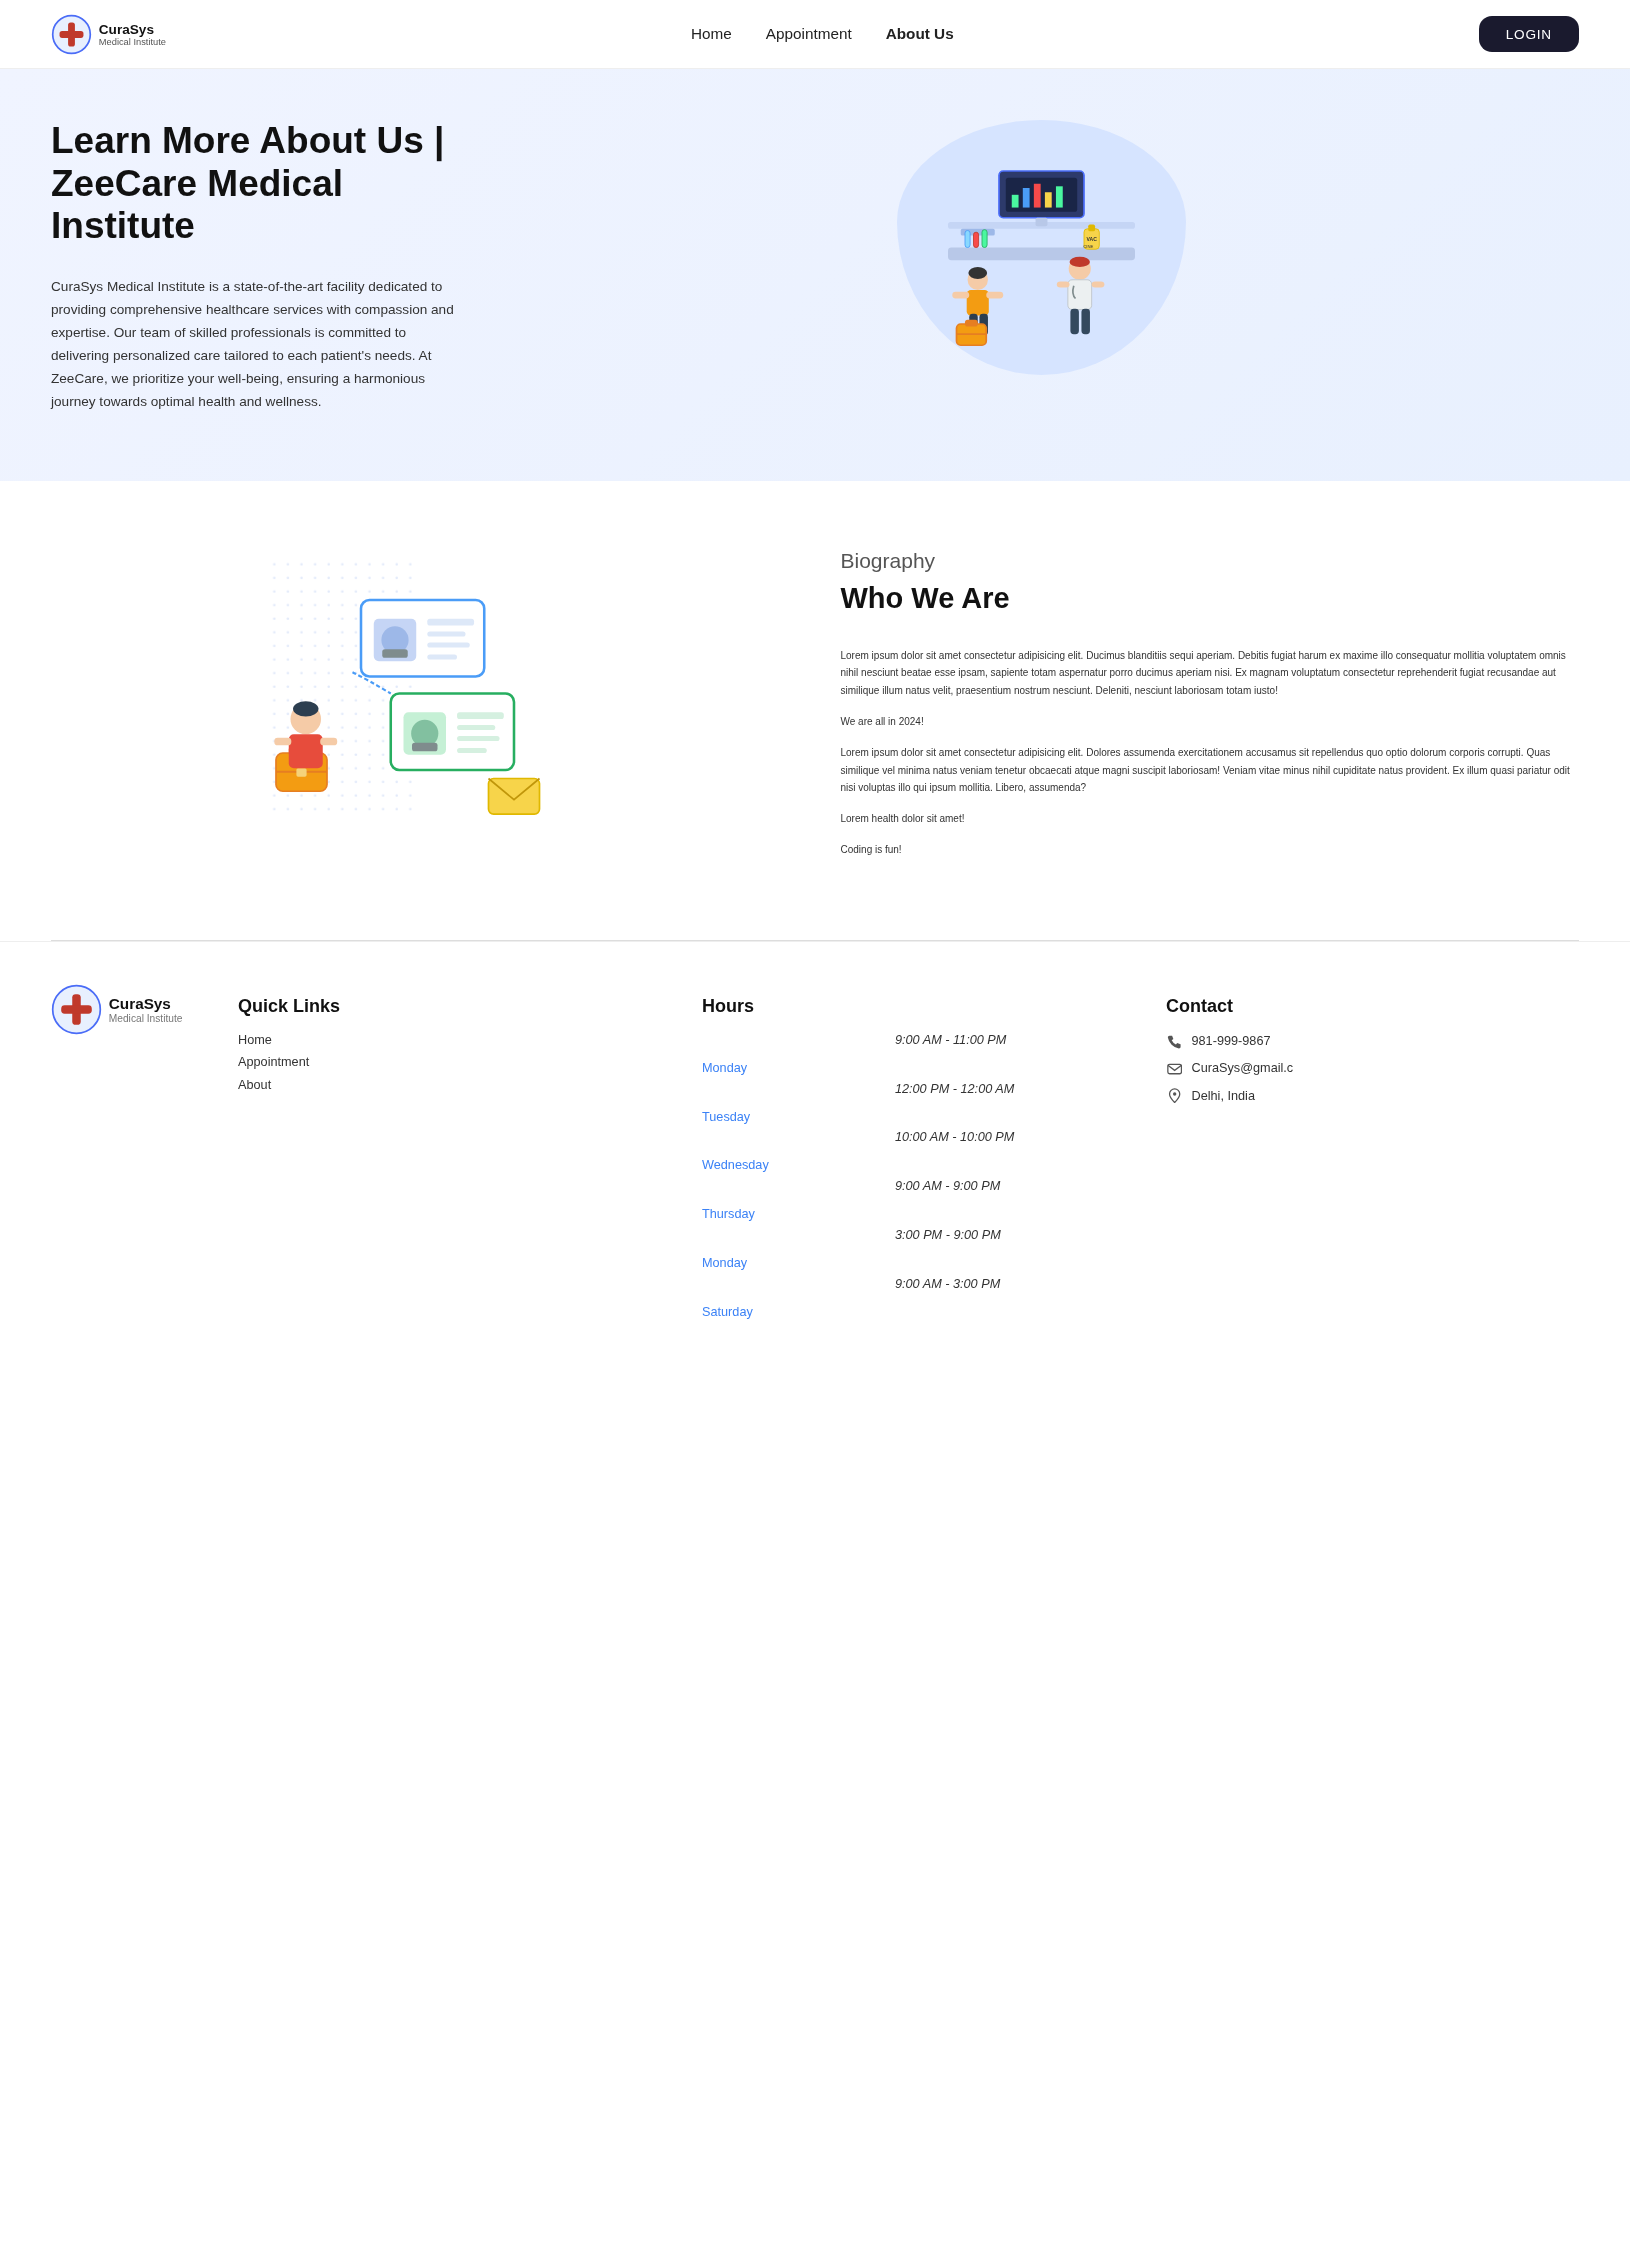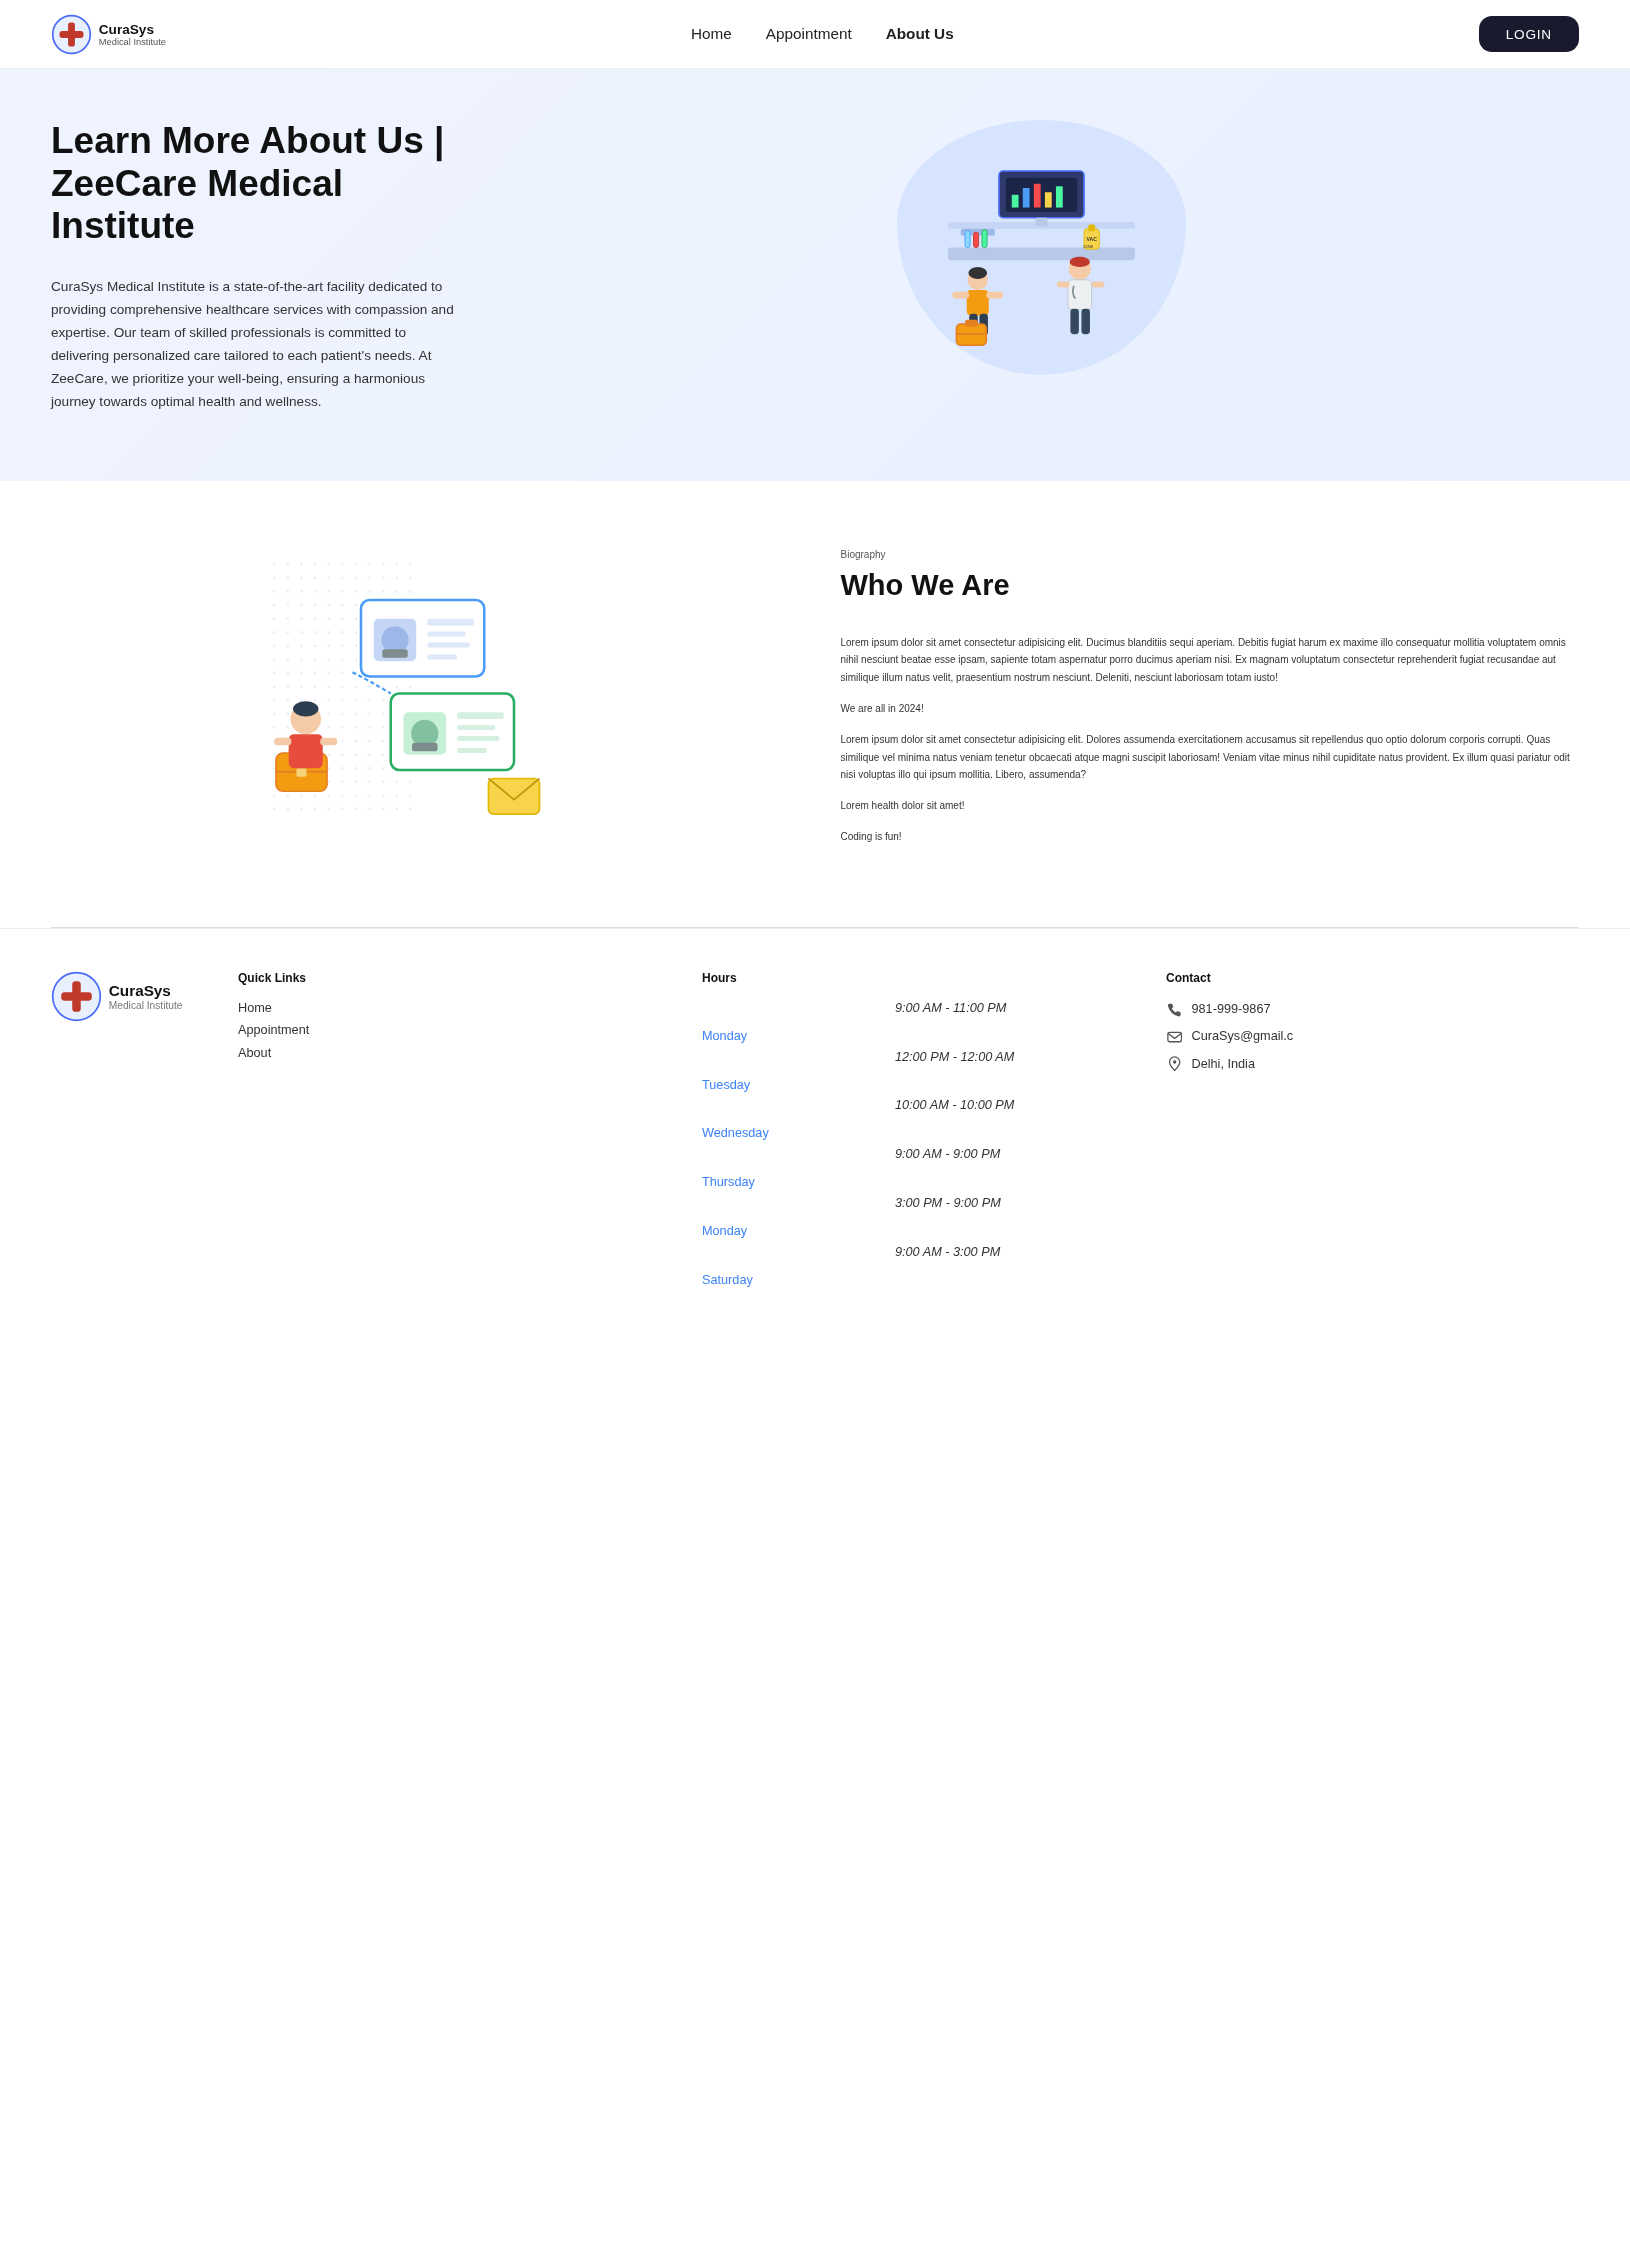--- a/index.html
+++ b/index.html
@@ -114,21 +114,21 @@
       min-width: 306px;
     }
     .bio-scene {
       width: 323px;
       height: 272px;
     }
     .bio-content {
       flex: 1;
     }
     .bio-label {
-      font-size: 10px;
+      font-size: 21px;
       color: #555;
       margin-bottom: 8.5px;
     }
     .bio-title {
       font-size: 29px;
       font-weight: 900;
       color: #111;
       margin-bottom: 32px;
     }
     .bio-para {
@@ -154,24 +154,25 @@
       min-width: 136px;
     }
     .footer-logo-icon {
       width: 51px;
       height: 51px;
     }
     .footer-section {
       flex: 1;
     }
     .footer-section h3 {
-      font-size: 12px;
+      font-size: 18px;
       font-weight: 800;
       margin-bottom: 15.3px;
       color: #111;
+      margin-top: 12px;
     }
     .footer-section ul {
       list-style: none;
     }
     .footer-section ul li {
       margin-bottom: 8.5px;
       font-size: 12.7px;
       color: #333;
       cursor: pointer;
     }

